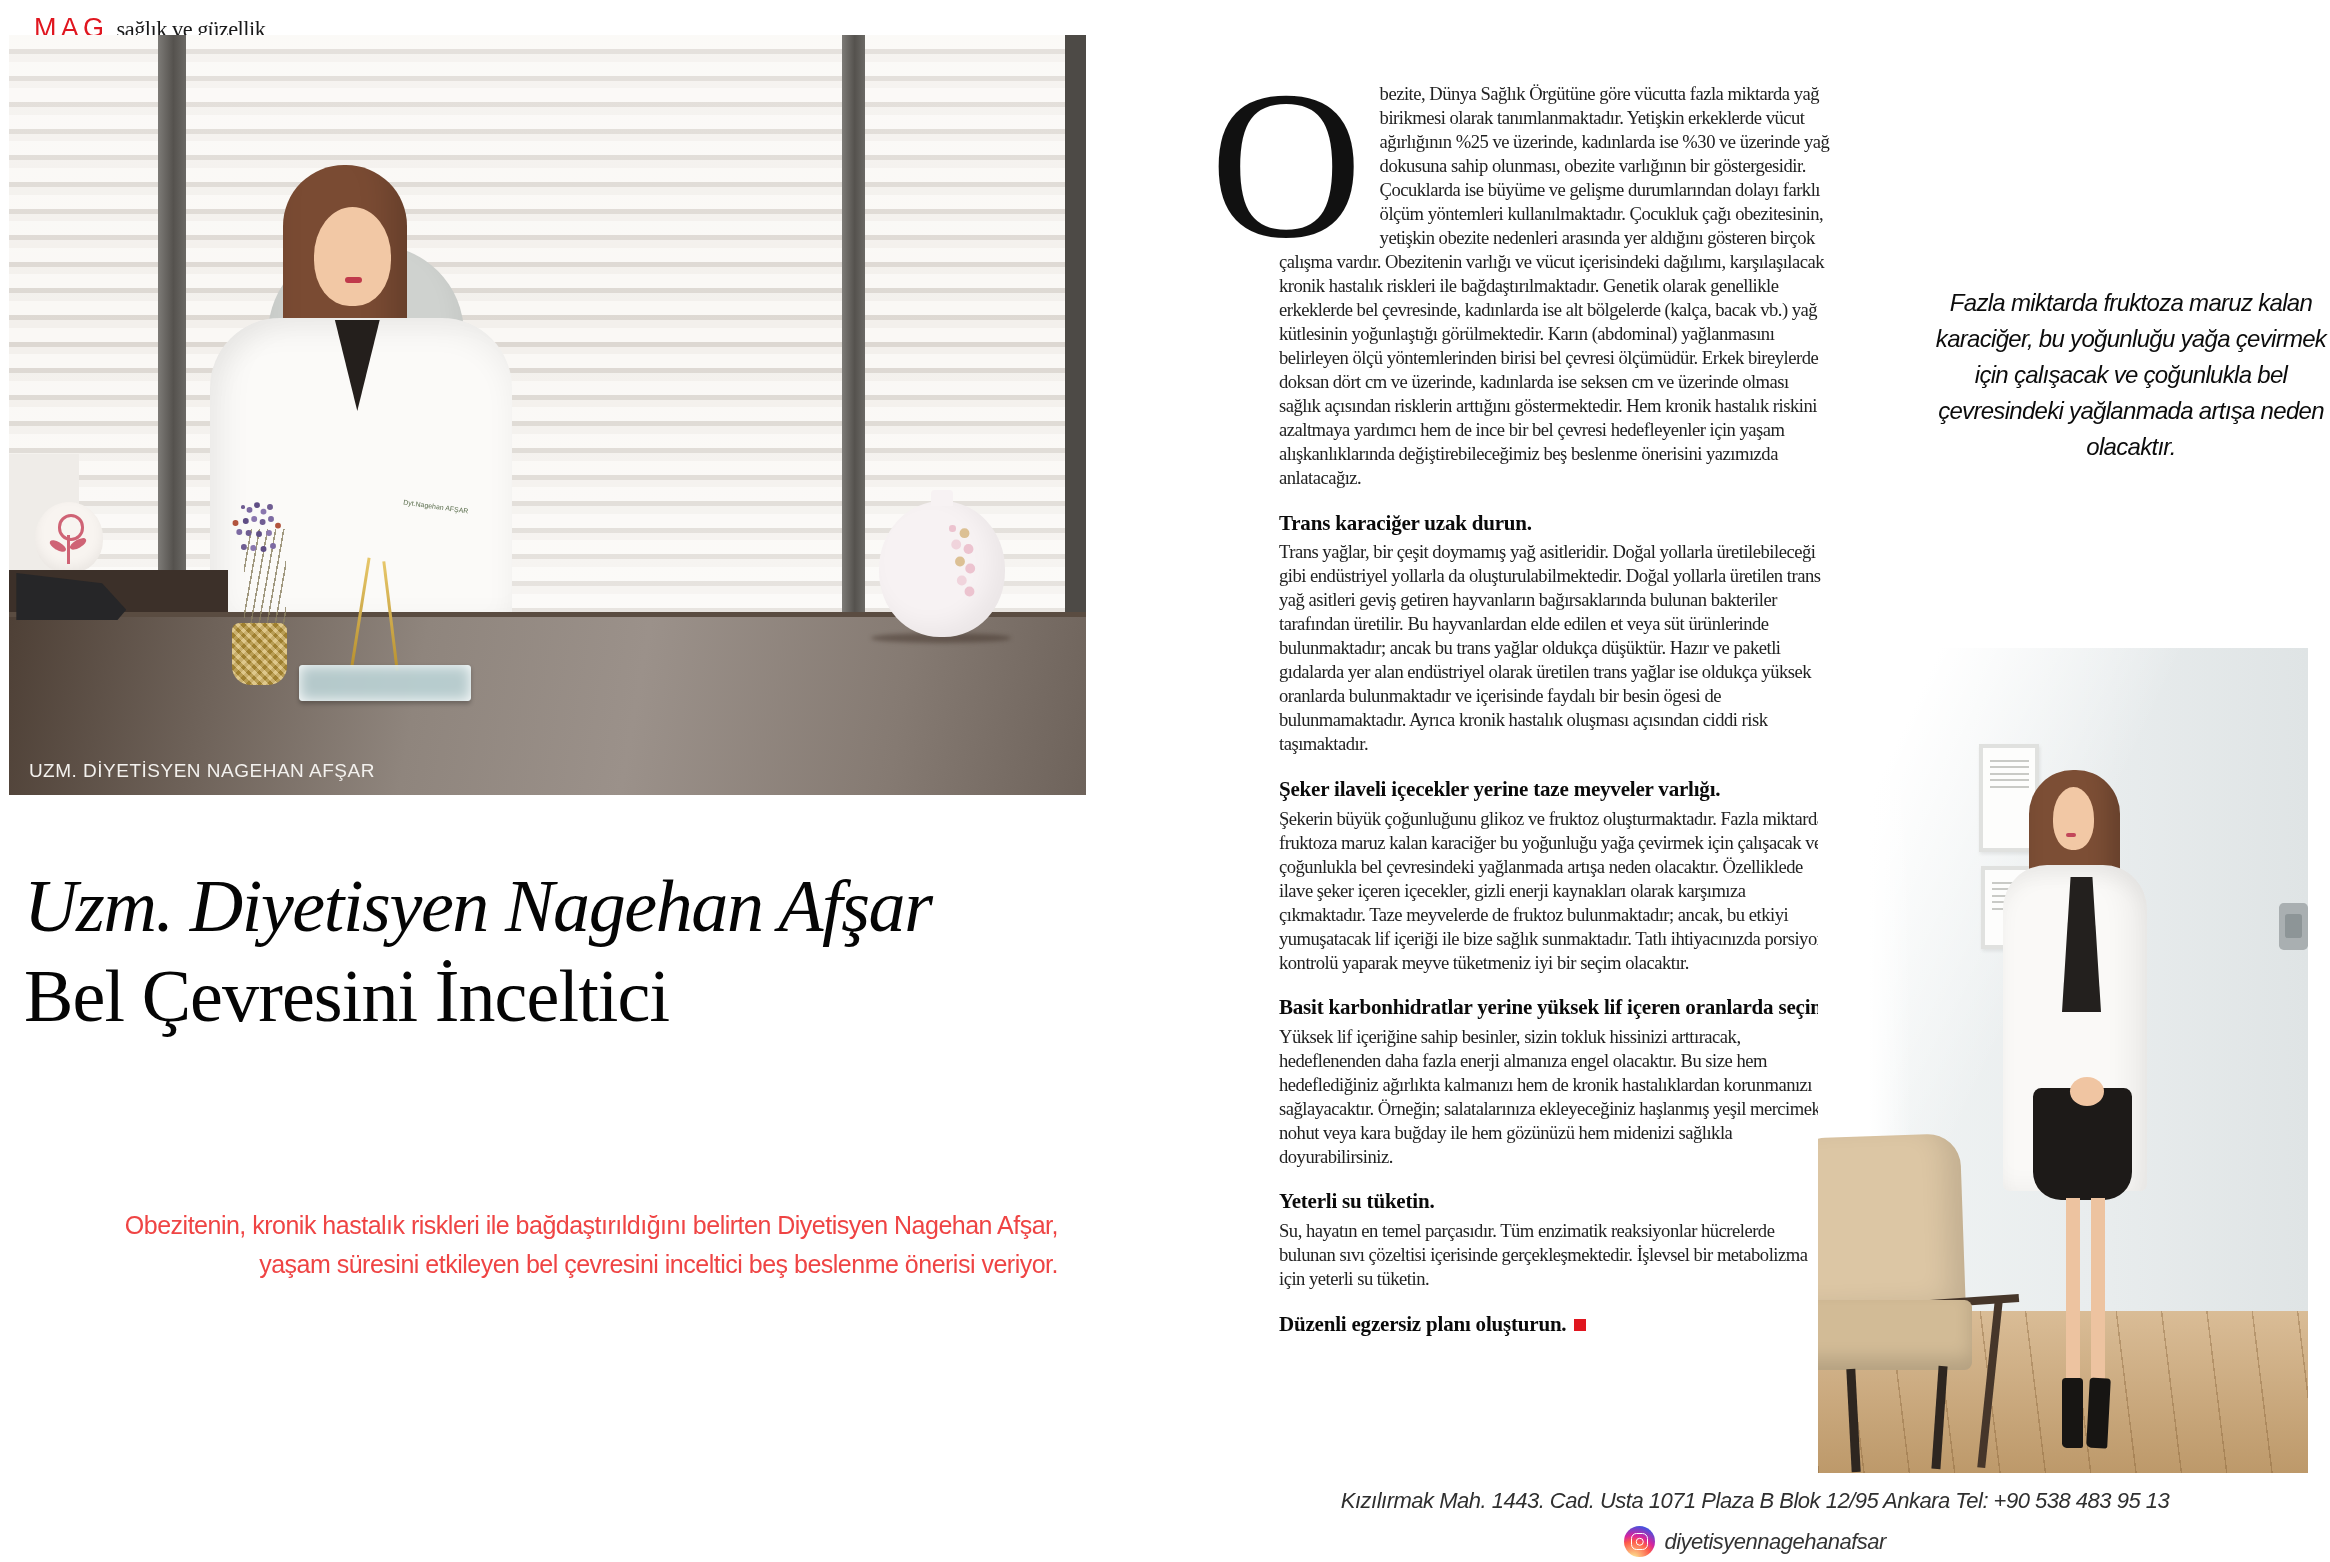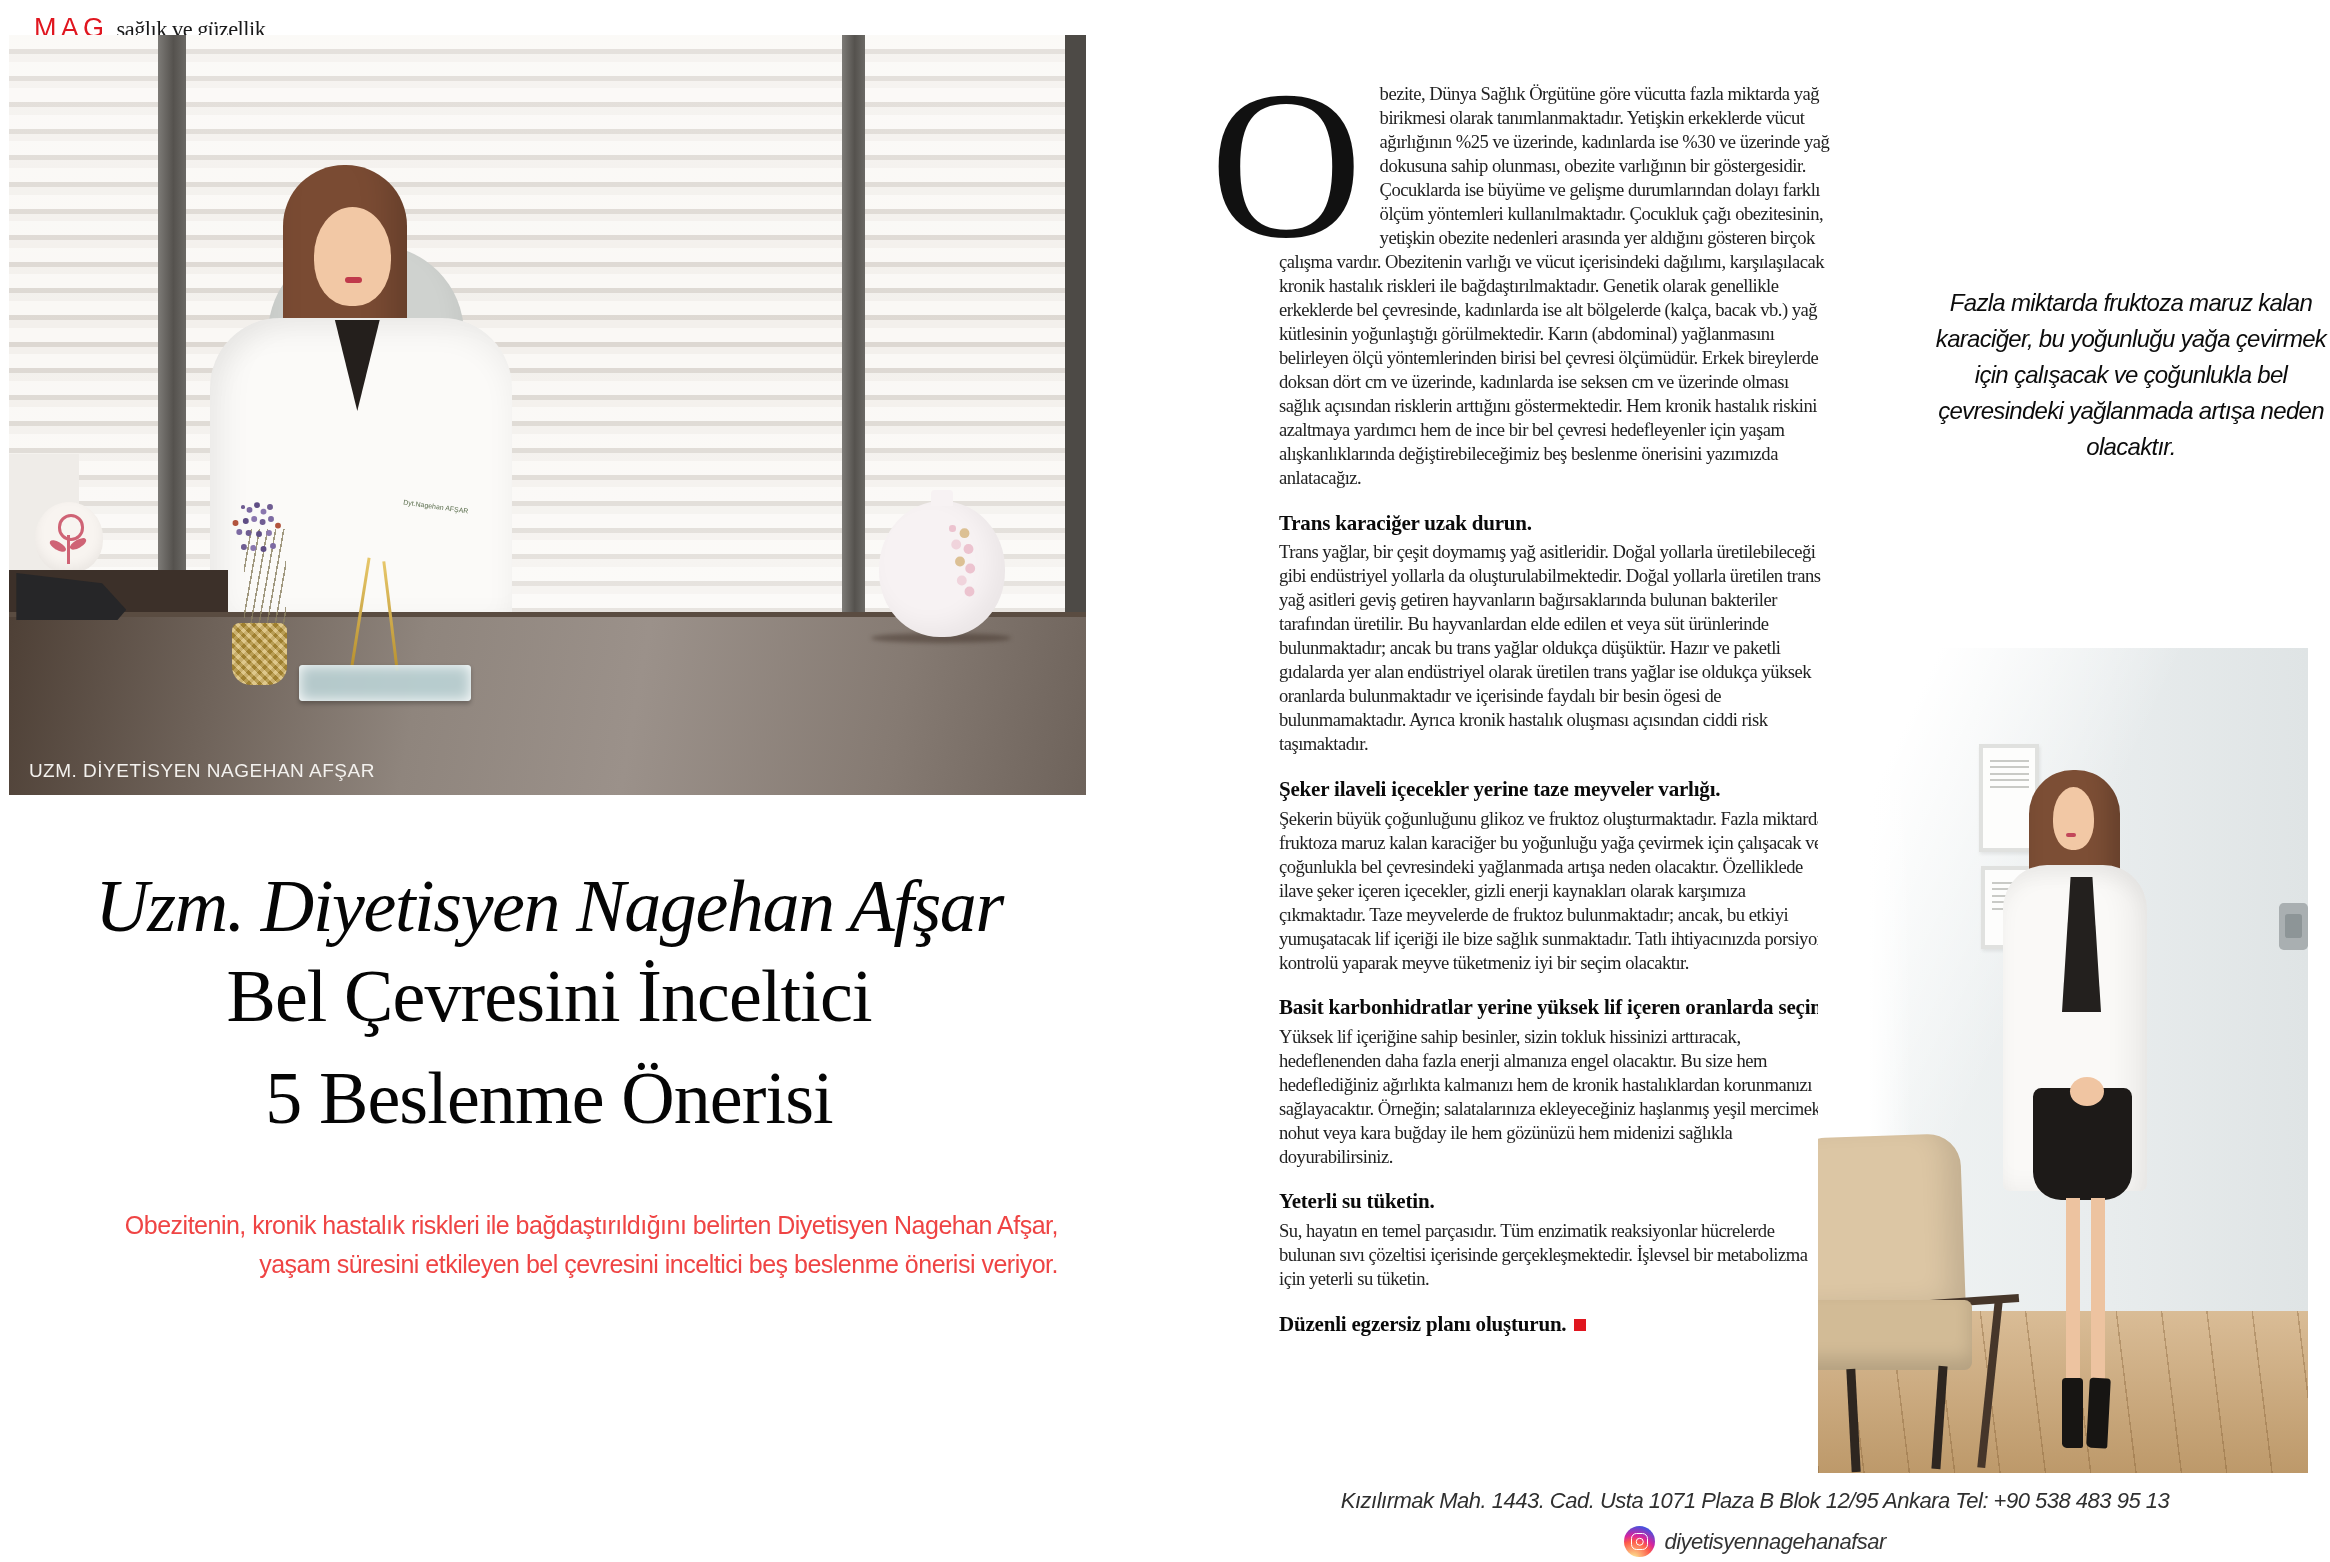--- a/index.html
+++ b/index.html
@@ -68,21 +68,21 @@
   .white-vase .neck{position:absolute;left:52px;top:-11.2px;width:21.4px;height:16px;background:#f7f2f3;border-radius:3.7px 3.7px 0 0;}
   .white-vase .fl{position:absolute;left:70px;top:24px;width:6.5px;height:6.5px;border-radius:50%;background:#ecc3cf;
     box-shadow:12px 4.7px 0 1.4px #dcc094,3.7px 16px 0 1.4px #f0d4dc,16px 20.5px 0 1.4px #ecc3cf,
                7.5px 33px 0 1.4px #dcc094,17.7px 40px 0 1.4px #ecc3cf,9.3px 52px 0 1.4px #f0d4dc,17px 63px 0 1.4px #ecc3cf;}
   .vase-shadow{position:absolute;left:862px;top:598px;width:140px;height:10.3px;background:rgba(60,45,35,.45);
     border-radius:50%;filter:blur(1.9px);}
   .photo-caption{position:absolute;left:19.6px;bottom:13px;font-family:"Liberation Sans",sans-serif;
     font-size:19px;color:#f3f1ee;letter-spacing:0.5px;}
 
   
-  .title-block{position:absolute;left:6px;top:861px;width:1086px;text-align:center;color:#050505;}
+  .title-block{position:absolute;left:24px;top:861px;width:1086px;color:#050505;}
   .title-line1{font-size:74px;font-style:italic;letter-spacing:-1.4px;line-height:91px;}
   .title-line2{font-size:74px;letter-spacing:-0.9px;line-height:89px;}
   .title-line3{font-size:74px;letter-spacing:-0.9px;line-height:89px;margin-top:13px;}
   .subtitle{position:absolute;left:65px;top:1206px;width:993px;text-align:right;
     font-family:"Liberation Sans",sans-serif;font-size:25px;line-height:39px;color:#ef4444;letter-spacing:-0.5px;}
 
   
   .article{position:absolute;left:1279px;top:82px;width:555px;}
   .article p{margin:0;font-size:18.6px;line-height:24px;letter-spacing:-0.5px;color:#222;}
   .dropcap{float:left;font-size:211px;line-height:.76;margin:2.8px 17.7px 0 -69px;color:#111;}
@@ -193,21 +193,20 @@
     <div class="white-vase">
       <div class="neck"></div>
       <div class="fl"></div>
     </div>
     <div class="photo-caption">UZM. DİYETİSYEN NAGEHAN AFŞAR</div>
   </div>
 
   <div class="title-block">
     <div class="title-line1">Uzm. Diyetisyen Nagehan Afşar</div>
     <div class="title-line2">Bel Çevresini İnceltici</div>
-    <div class="title-line3">5 Beslenme Önerisi</div>
   </div>
   <div class="subtitle">Obezitenin, kronik hastalık riskleri ile bağdaştırıldığını belirten Diyetisyen Nagehan Afşar, yaşam süresini etkileyen bel çevresini inceltici beş beslenme önerisi veriyor.</div>
 
   <div class="article">
     <p><span class="dropcap">O</span><span>bezite, Dünya Sağlık Örgütüne göre vücutta fazla miktarda yağ birikmesi olarak tanımlanmaktadır. Yetişkin erkeklerde vücut ağırlığının %25 ve üzerinde, kadınlarda ise %30 ve üzerinde yağ dokusuna sahip olunması, obezite varlığının bir göstergesidir. Çocuklarda ise büyüme ve gelişme durumlarından dolayı farklı ölçüm yöntemleri kullanılmaktadır. Çocukluk çağı obezitesinin, yetişkin obezite nedenleri arasında yer aldığını gösteren birçok çalışma vardır. Obezitenin varlığı ve vücut içerisindeki dağılımı, karşılaşılacak kronik hastalık riskleri ile bağdaştırılmaktadır. Genetik olarak genellikle erkeklerde bel çevresinde, kadınlarda ise alt bölgelerde (kalça, bacak vb.) yağ kütlesinin yoğunlaştığı görülmektedir. Karın (abdominal) yağlanmasını belirleyen ölçü yöntemlerinden birisi bel çevresi ölçümüdür. Erkek bireylerde doksan dört cm ve üzerinde, kadınlarda ise seksen cm ve üzerinde olması sağlık açısından risklerin arttığını göstermektedir. Hem kronik hastalık riskini azaltmaya yardımcı hem de ince bir bel çevresi hedefleyenler için yaşam alışkanlıklarında değiştirebileceğimiz beş beslenme önerisini yazımızda anlatacağız.</span></p>
 
     <h3 class="sec-h"><span>Trans karaciğer uzak durun.</span></h3>
     <p>Trans yağlar, bir çeşit doymamış yağ asitleridir. Doğal yollarla üretilebileceği gibi endüstriyel yollarla da oluşturulabilmektedir. Doğal yollarla üretilen trans yağ asitleri geviş getiren hayvanların bağırsaklarında bulunan bakteriler tarafından üretilir. Bu hayvanlardan elde edilen et veya süt ürünlerinde bulunmaktadır; ancak bu trans yağlar oldukça düşüktür. Hazır ve paketli gıdalarda yer alan endüstriyel olarak üretilen trans yağlar ise oldukça yüksek oranlarda bulunmaktadır ve içerisinde faydalı bir besin ögesi de bulunmamaktadır. Ayrıca kronik hastalık oluşması açısından ciddi risk taşımaktadır.</p>
 
     <h3 class="sec-h"><span>Şeker ilaveli içecekler yerine taze meyveler varlığı.</span></h3>

